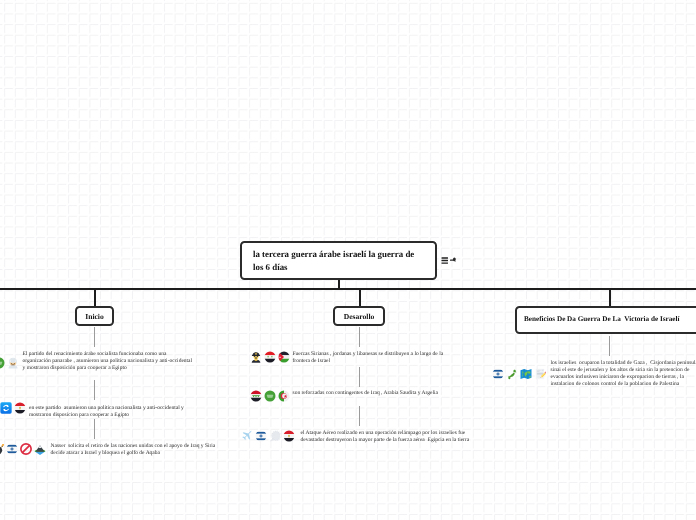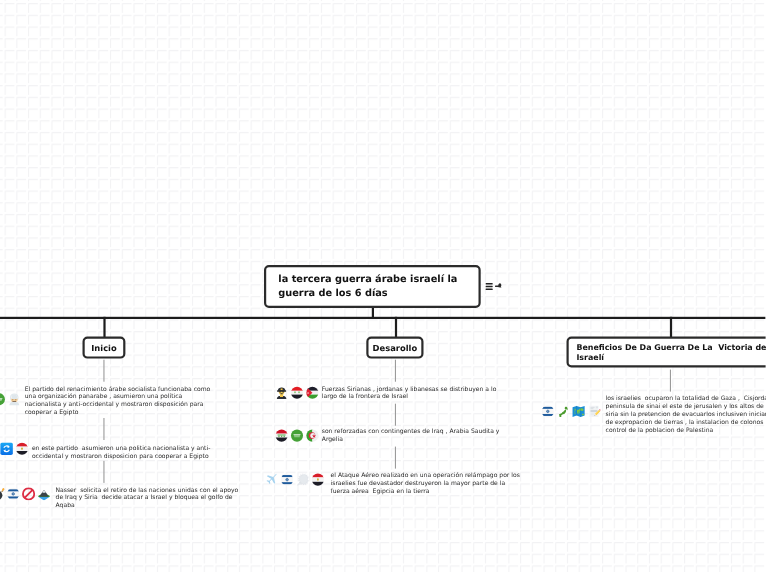--- a/index.html
+++ b/index.html
@@ -1,20 +1,20 @@
 <!DOCTYPE html>
 <html><head>
 <meta charset="utf-8">
 <style>
   html,body{margin:0;padding:0;}
   body{width:696px;height:520px;overflow:hidden;background:#ffffff;
        font-family:"DejaVu Sans",sans-serif;
        -webkit-font-smoothing:antialiased;text-rendering:geometricPrecision;}
   #canvas{position:absolute;left:0;top:0;width:696px;height:520px;overflow:hidden;background:#fff;
-          transform:translateZ(0);}
+          transform:translateZ(0);font-family:Liberation Serif, serif;}
   #gridsvg{position:absolute;left:0;top:0;}
   #iconsdefs{position:absolute;width:0;height:0;overflow:hidden;}
   .node{position:absolute;box-sizing:border-box;background:#fff;border:2px solid #2b2b2b;
         border-radius:4.5px;font-weight:bold;color:#121212;display:flex;align-items:center;}
   .hline{position:absolute;height:1.5px;background:#1d1d1d;}
   .vline{position:absolute;width:1.5px;background:#1d1d1d;}
   .sline{position:absolute;width:1.4px;background:#9b9b9b;}
   #root{left:240px;top:241px;width:197px;height:39px;padding:0 11px;font-size:8.9px;line-height:13px;}
   .branch{justify-content:center;font-size:7.6px;}
   #b0{left:75px;top:306px;width:39px;height:20px;}

